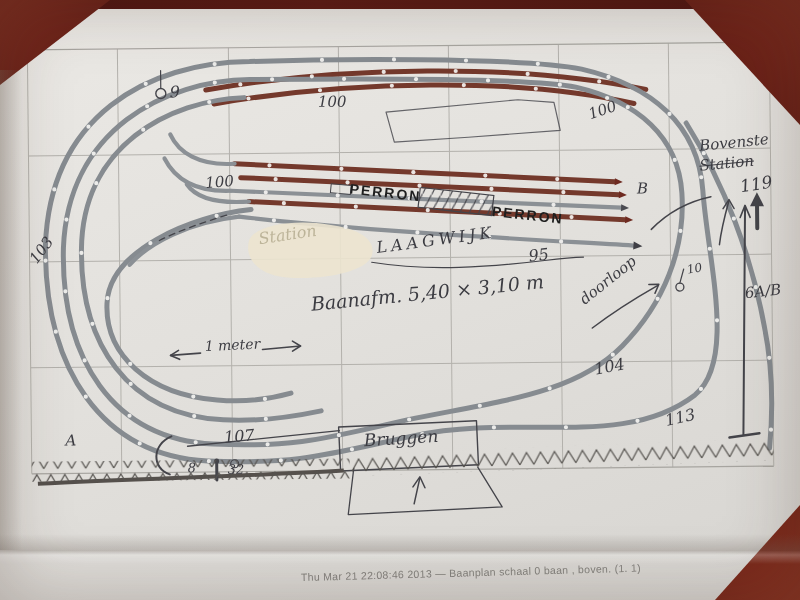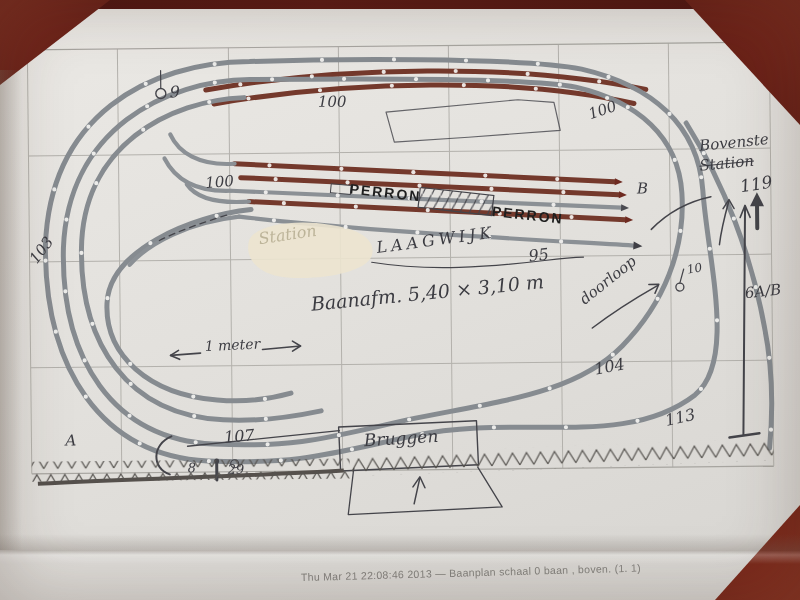--- a/index.html
+++ b/index.html
@@ -292,21 +292,21 @@
     <span class="lbl hw" style="left:744px;top:288px;font-size:15px;transform:rotate(-6deg)">6A/B</span>
     <span class="lbl hw" style="left:686px;top:266px;font-size:12px;transform:rotate(-10deg)">10</span>
     <span class="lbl hw" style="left:204px;top:336px;font-size:14px;transform:rotate(-2deg)">1 meter</span>
     <span class="lbl hw" style="left:26px;top:252px;font-size:15px;transform:rotate(-52deg)">103</span>
     <span class="lbl hw" style="left:592px;top:362px;font-size:16px;transform:rotate(-10deg)">104</span>
     <span class="lbl hw" style="left:662px;top:414px;font-size:16px;transform:rotate(-12deg)">113</span>
     <span class="lbl hw" style="left:64px;top:428px;font-size:15px">A</span>
     <span class="lbl hw" style="left:638px;top:182px;font-size:15px">B</span>
     <span class="lbl hw" style="left:222px;top:426px;font-size:16px;transform:rotate(-4deg)">107</span>
     <span class="lbl hw" style="left:186px;top:458px;font-size:13px">8</span>
-    <span class="lbl hw" style="left:226px;top:460px;font-size:13px">29</span>
+    <span class="lbl hw" style="left:226px;top:460px;font-size:13px">32</span>
     <span class="lbl hw" style="left:362px;top:430px;font-size:17px;transform:rotate(-3deg)">Bruggen</span>
     <span class="lbl caption" style="left:298px;top:570px;transform:rotate(-1deg)">Thu Mar 21 22:08:46 2013 — Baanplan schaal 0 baan , boven. (1. 1)</span>
   </div>
 
   <div class="top-strip"></div>
   <div class="corner corner-tl"></div>
   <div class="corner corner-tr"></div>
   <div class="corner corner-br"></div>
   <div class="left-shade"></div>
   <div class="crease"></div>

